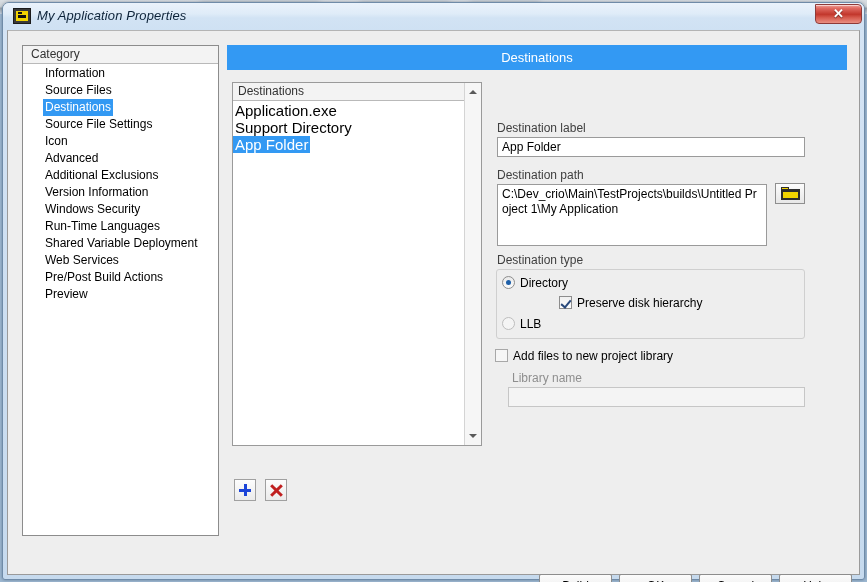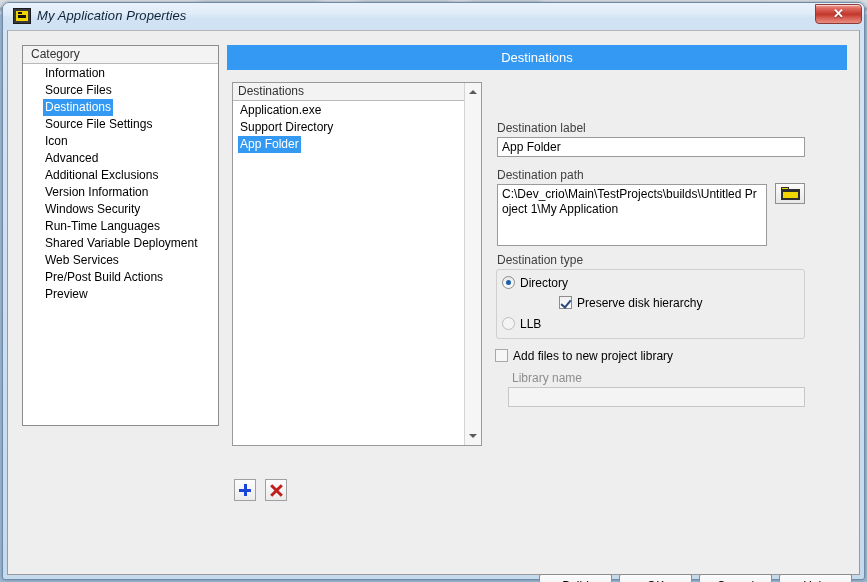--- a/index.html
+++ b/index.html
@@ -112,21 +112,21 @@
     background: #eeeeee;
     border: 1px solid #9a9a9a;
     border-top-color: #b4b4b4;
     box-sizing: border-box;
   }
 
   
   #category-box {
     position: absolute;
     left: 14px; top: 14px;
-    width: 197px; height: 381px;
+    width: 197px; height: 491px;
     background: #fff;
     border: 1px solid #8c8c8c;
     box-sizing: border-box;
   }
   #category-header {
     position: absolute;
     left: 0; top: 0;
     width: 100%; height: 18px;
     background: #f3f3f3;
     border-bottom: 1px solid #b9b9b9;
@@ -192,22 +192,21 @@
     color: #333;
   }
   #dest-items {
     position: absolute;
     left: 0; top: 19px;
     width: 232px;
   }
   .dest-item {
     height: 17px;
     line-height: 17px;
-    padding-left: 5px;
-    font-size: 12px;
+    font-size: 15px;
     white-space: nowrap;
     cursor: default;
   }
   .dest-item > span { display: inline-block; padding: 0 2px; }
   .dest-item.selected > span {
     background: #3399f3;
     color: #fff;
   }
   
   #dest-scroll {

